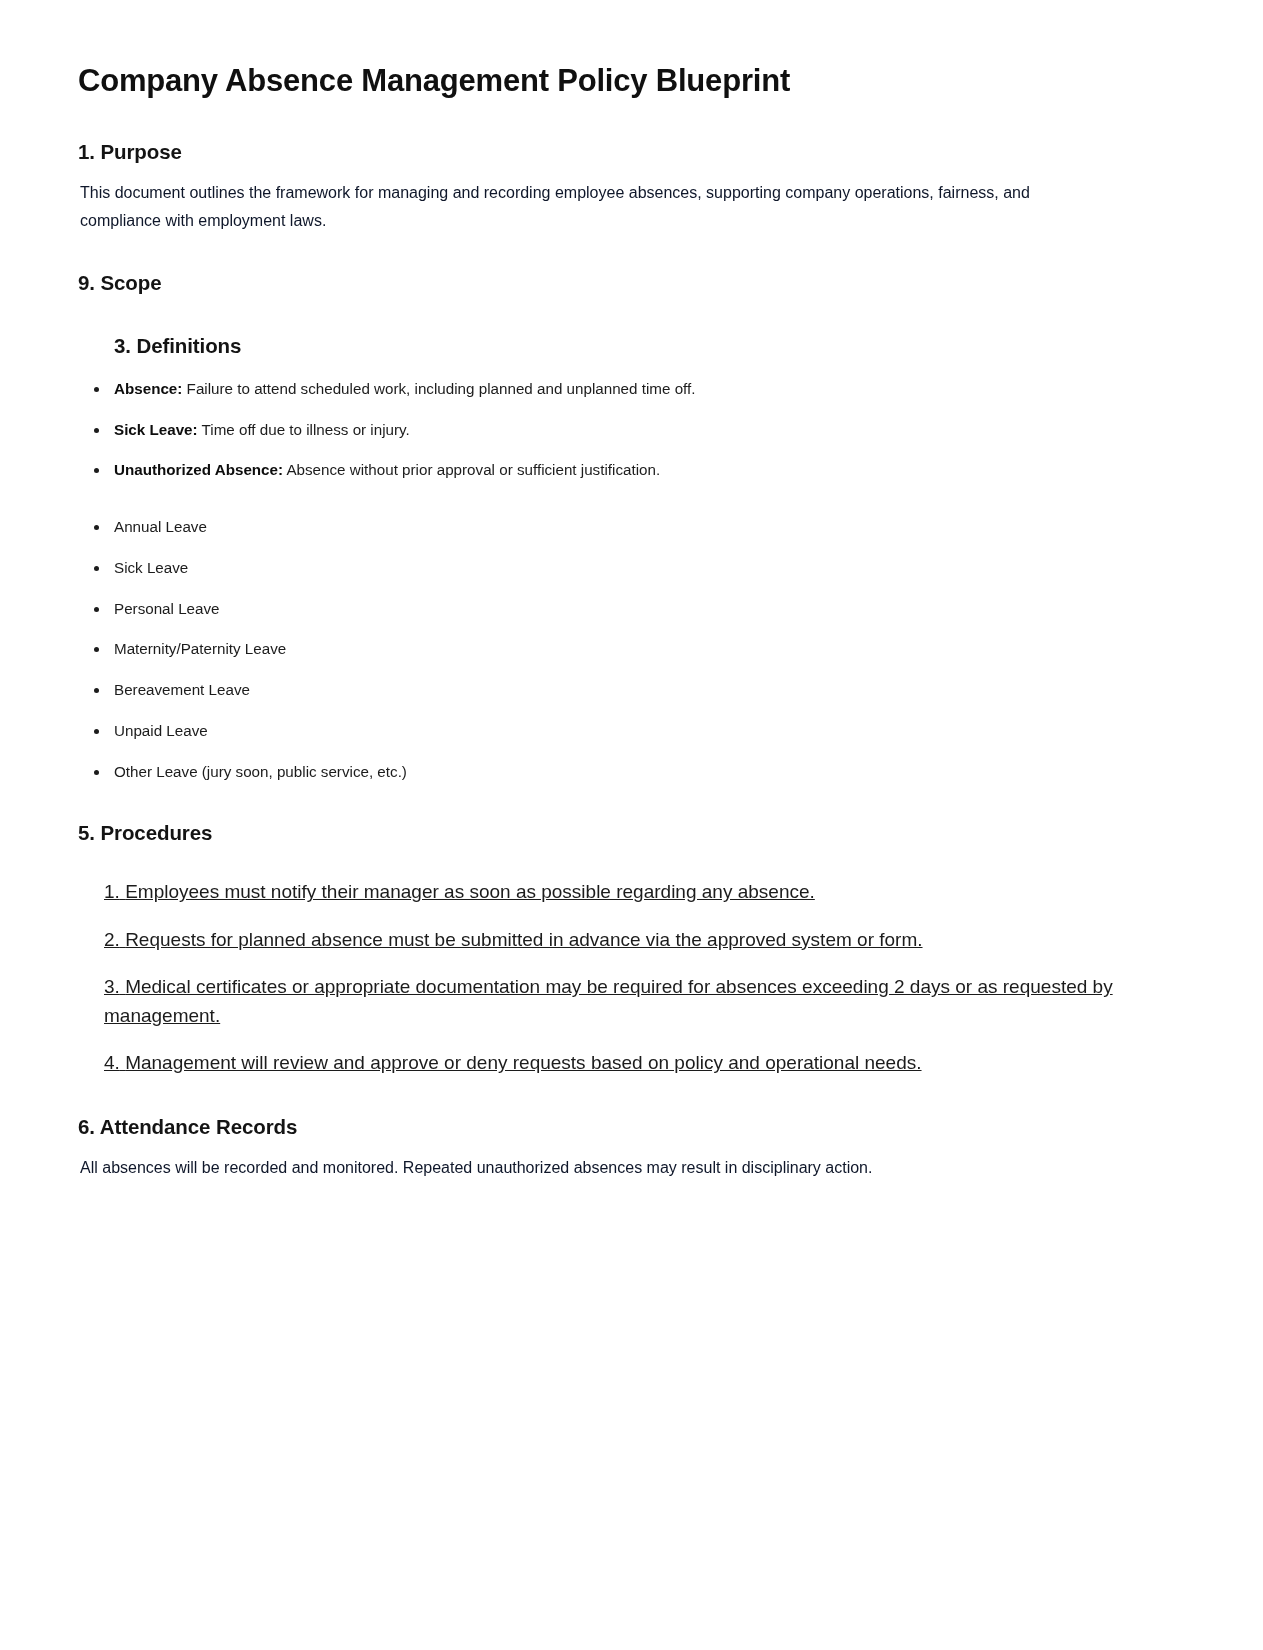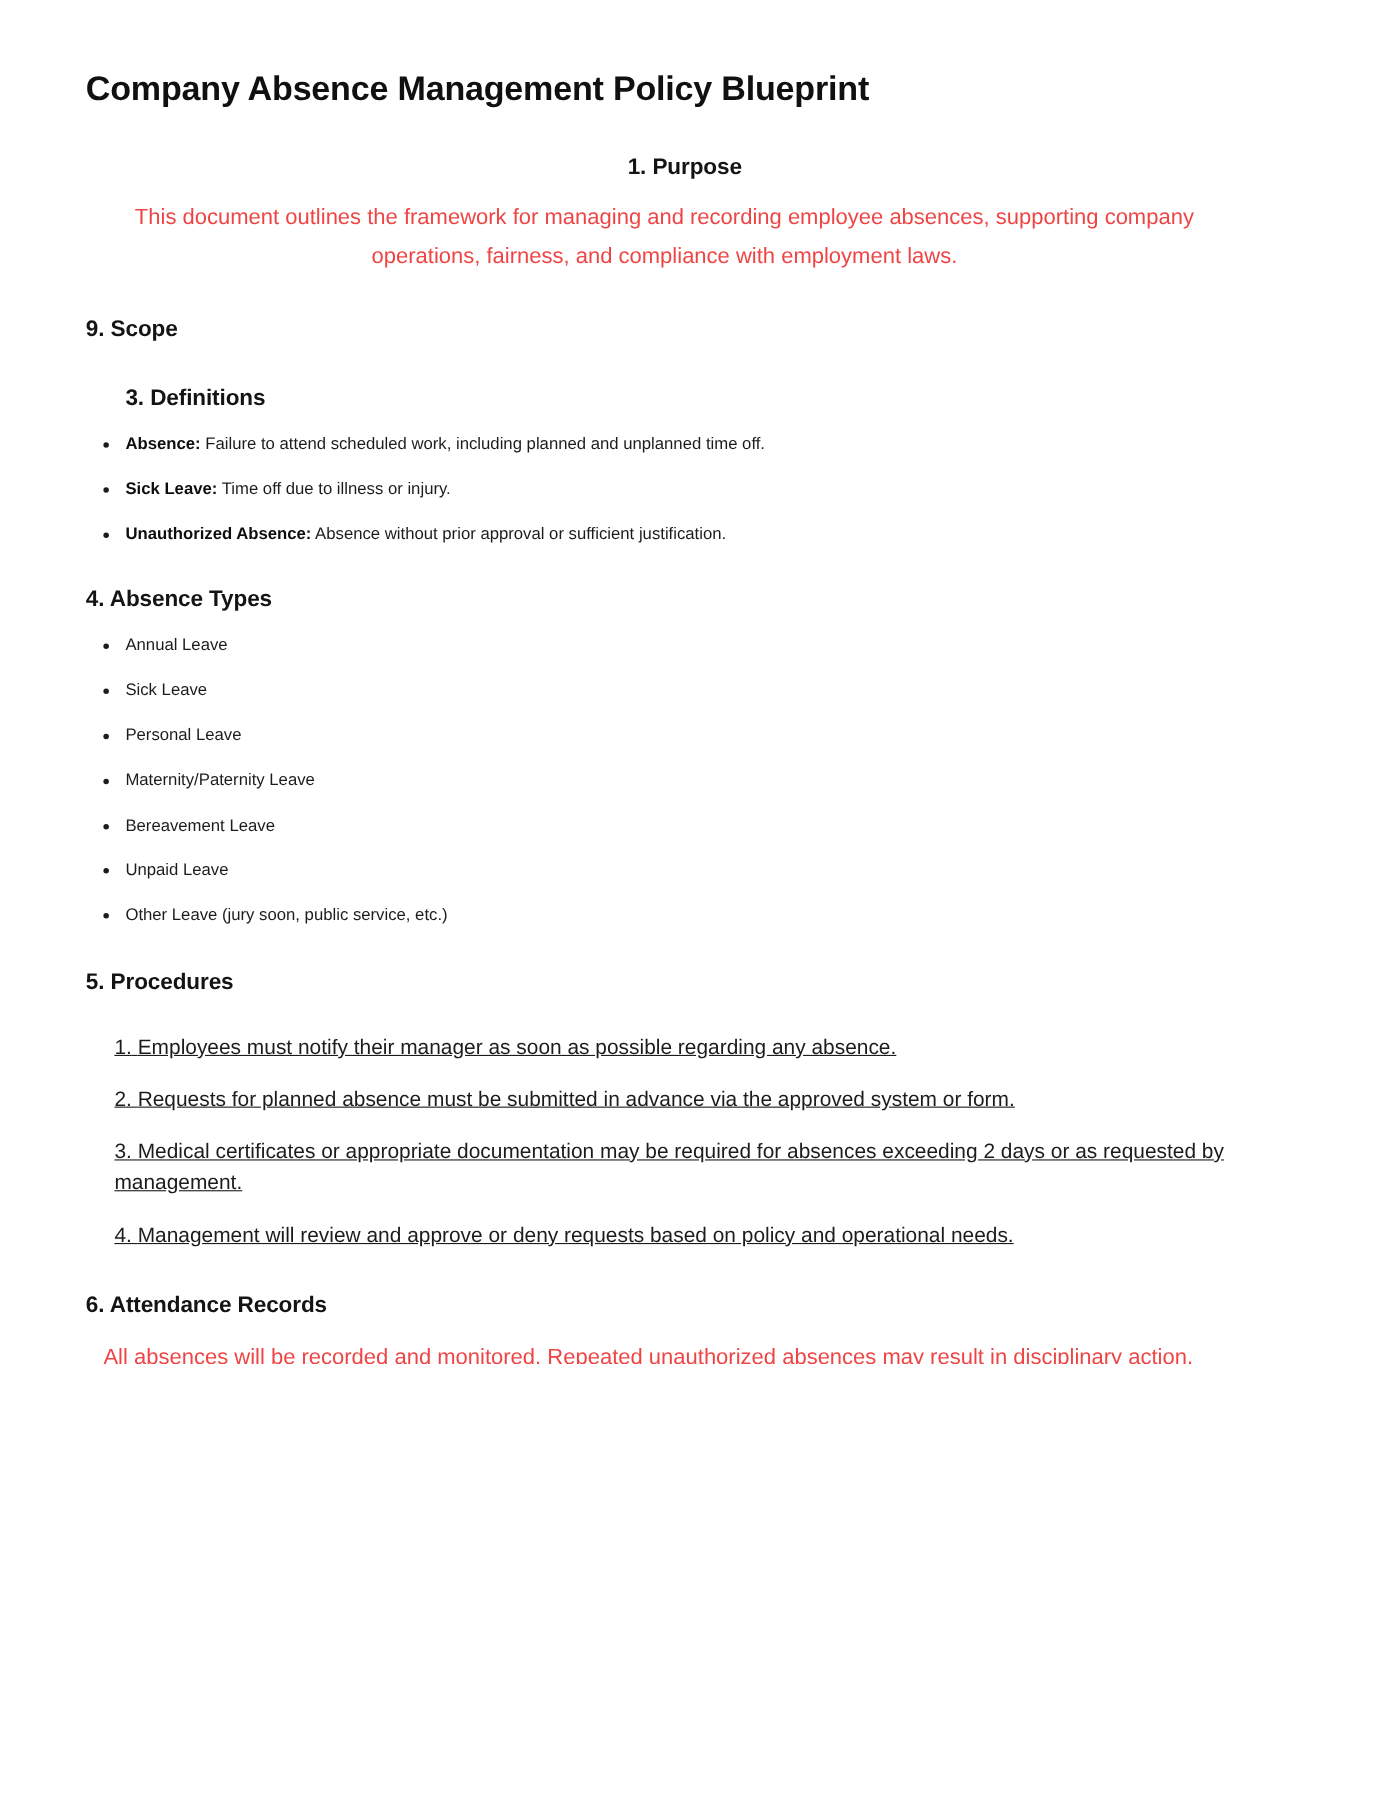--- a/index.html
+++ b/index.html
@@ -59,24 +59,24 @@
     line-height: 1.3;
     margin: 0 0 14px 0;
     letter-spacing: -0.1px;
   }
 
   .section {
     margin-bottom: 32px;
   }
 
   .para {
-    font-size: 20px;
+    font-size: 16px;
     line-height: 1.72;
-    color: #ef4444;
-    margin: 16px;
+    color: #0f172a;
+    margin: 2px;
     max-width: 1020px;
   }
 
   
   ul.bullets {
     list-style: none;
     margin: 0;
     padding: 0;
   }
   ul.bullets > li {
@@ -115,21 +115,21 @@
     color: #1c1c1c;
     margin-bottom: 19px;
     text-decoration: underline;
   }
   ol.numbers > li:last-child { margin-bottom: 0; }
   .num {
     color: #1c1c1c;
   }
 
   
-  .section.purpose   { margin-bottom: 36px; text-align: center; }
+  .section.purpose   { margin-bottom: 36px; }
   .section.scope     { margin-bottom: 36px; }
   .section.defs      { margin-bottom: 34px; }
   .section.types     { margin-bottom: 36px; }
   .section.proc      { margin-bottom: 36px; }
   .section.records   { margin-bottom: 38px; }
 
   .section.types .section-heading { margin-bottom: 18px; }
   .section.proc  .section-heading { margin-bottom: 32px; }
   .section.defs  .section-heading { margin-bottom: 18px; margin-left: 36px; }
 </style>
@@ -163,21 +163,20 @@
             <span>Time off due to illness or injury.</span>
           </li>
           <li>
             <span class="term">Unauthorized Absence:</span>
             <span>Absence without prior approval or sufficient justification.</span>
           </li>
         </ul>
       </section>
 
       <section class="section types">
-        <h2 class="section-heading">4. Absence Types</h2>
         <ul class="bullets">
           <li>Annual Leave</li>
           <li>Sick Leave</li>
           <li>Personal Leave</li>
           <li>Maternity/Paternity Leave</li>
           <li>Bereavement Leave</li>
           <li>Unpaid Leave</li>
           <li>Other Leave (jury soon, public service, etc.)</li>
         </ul>
       </section>

